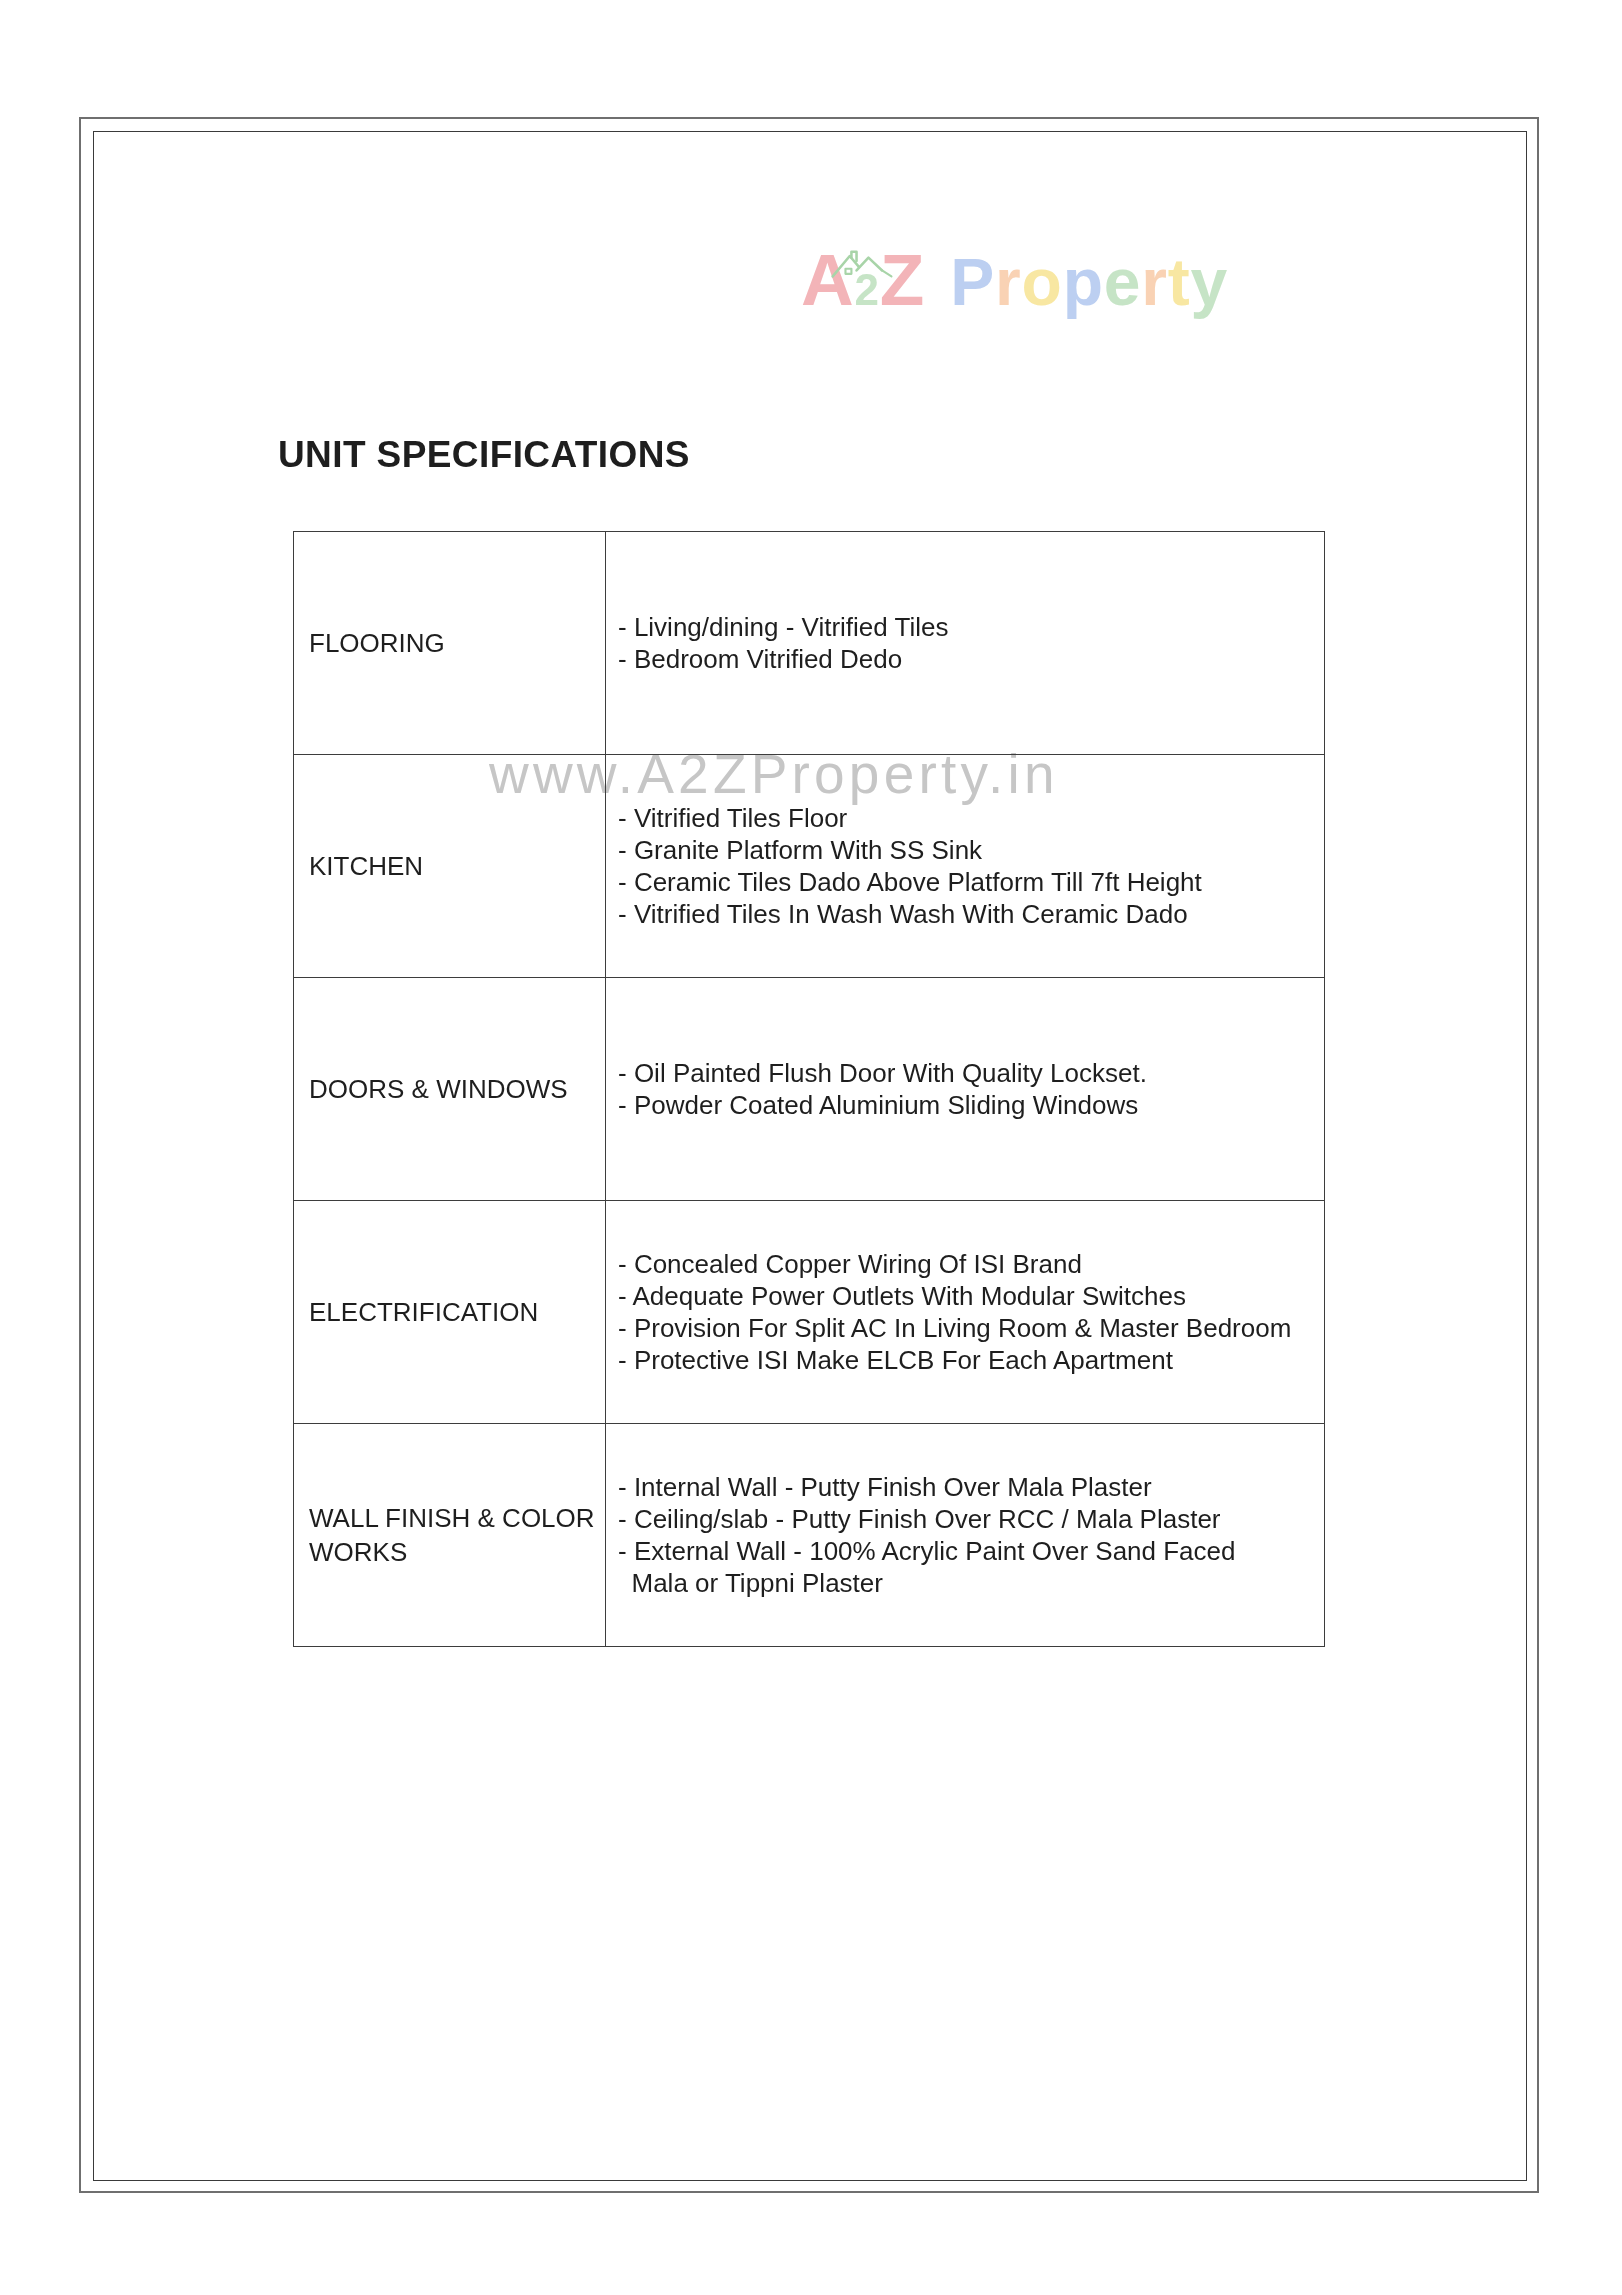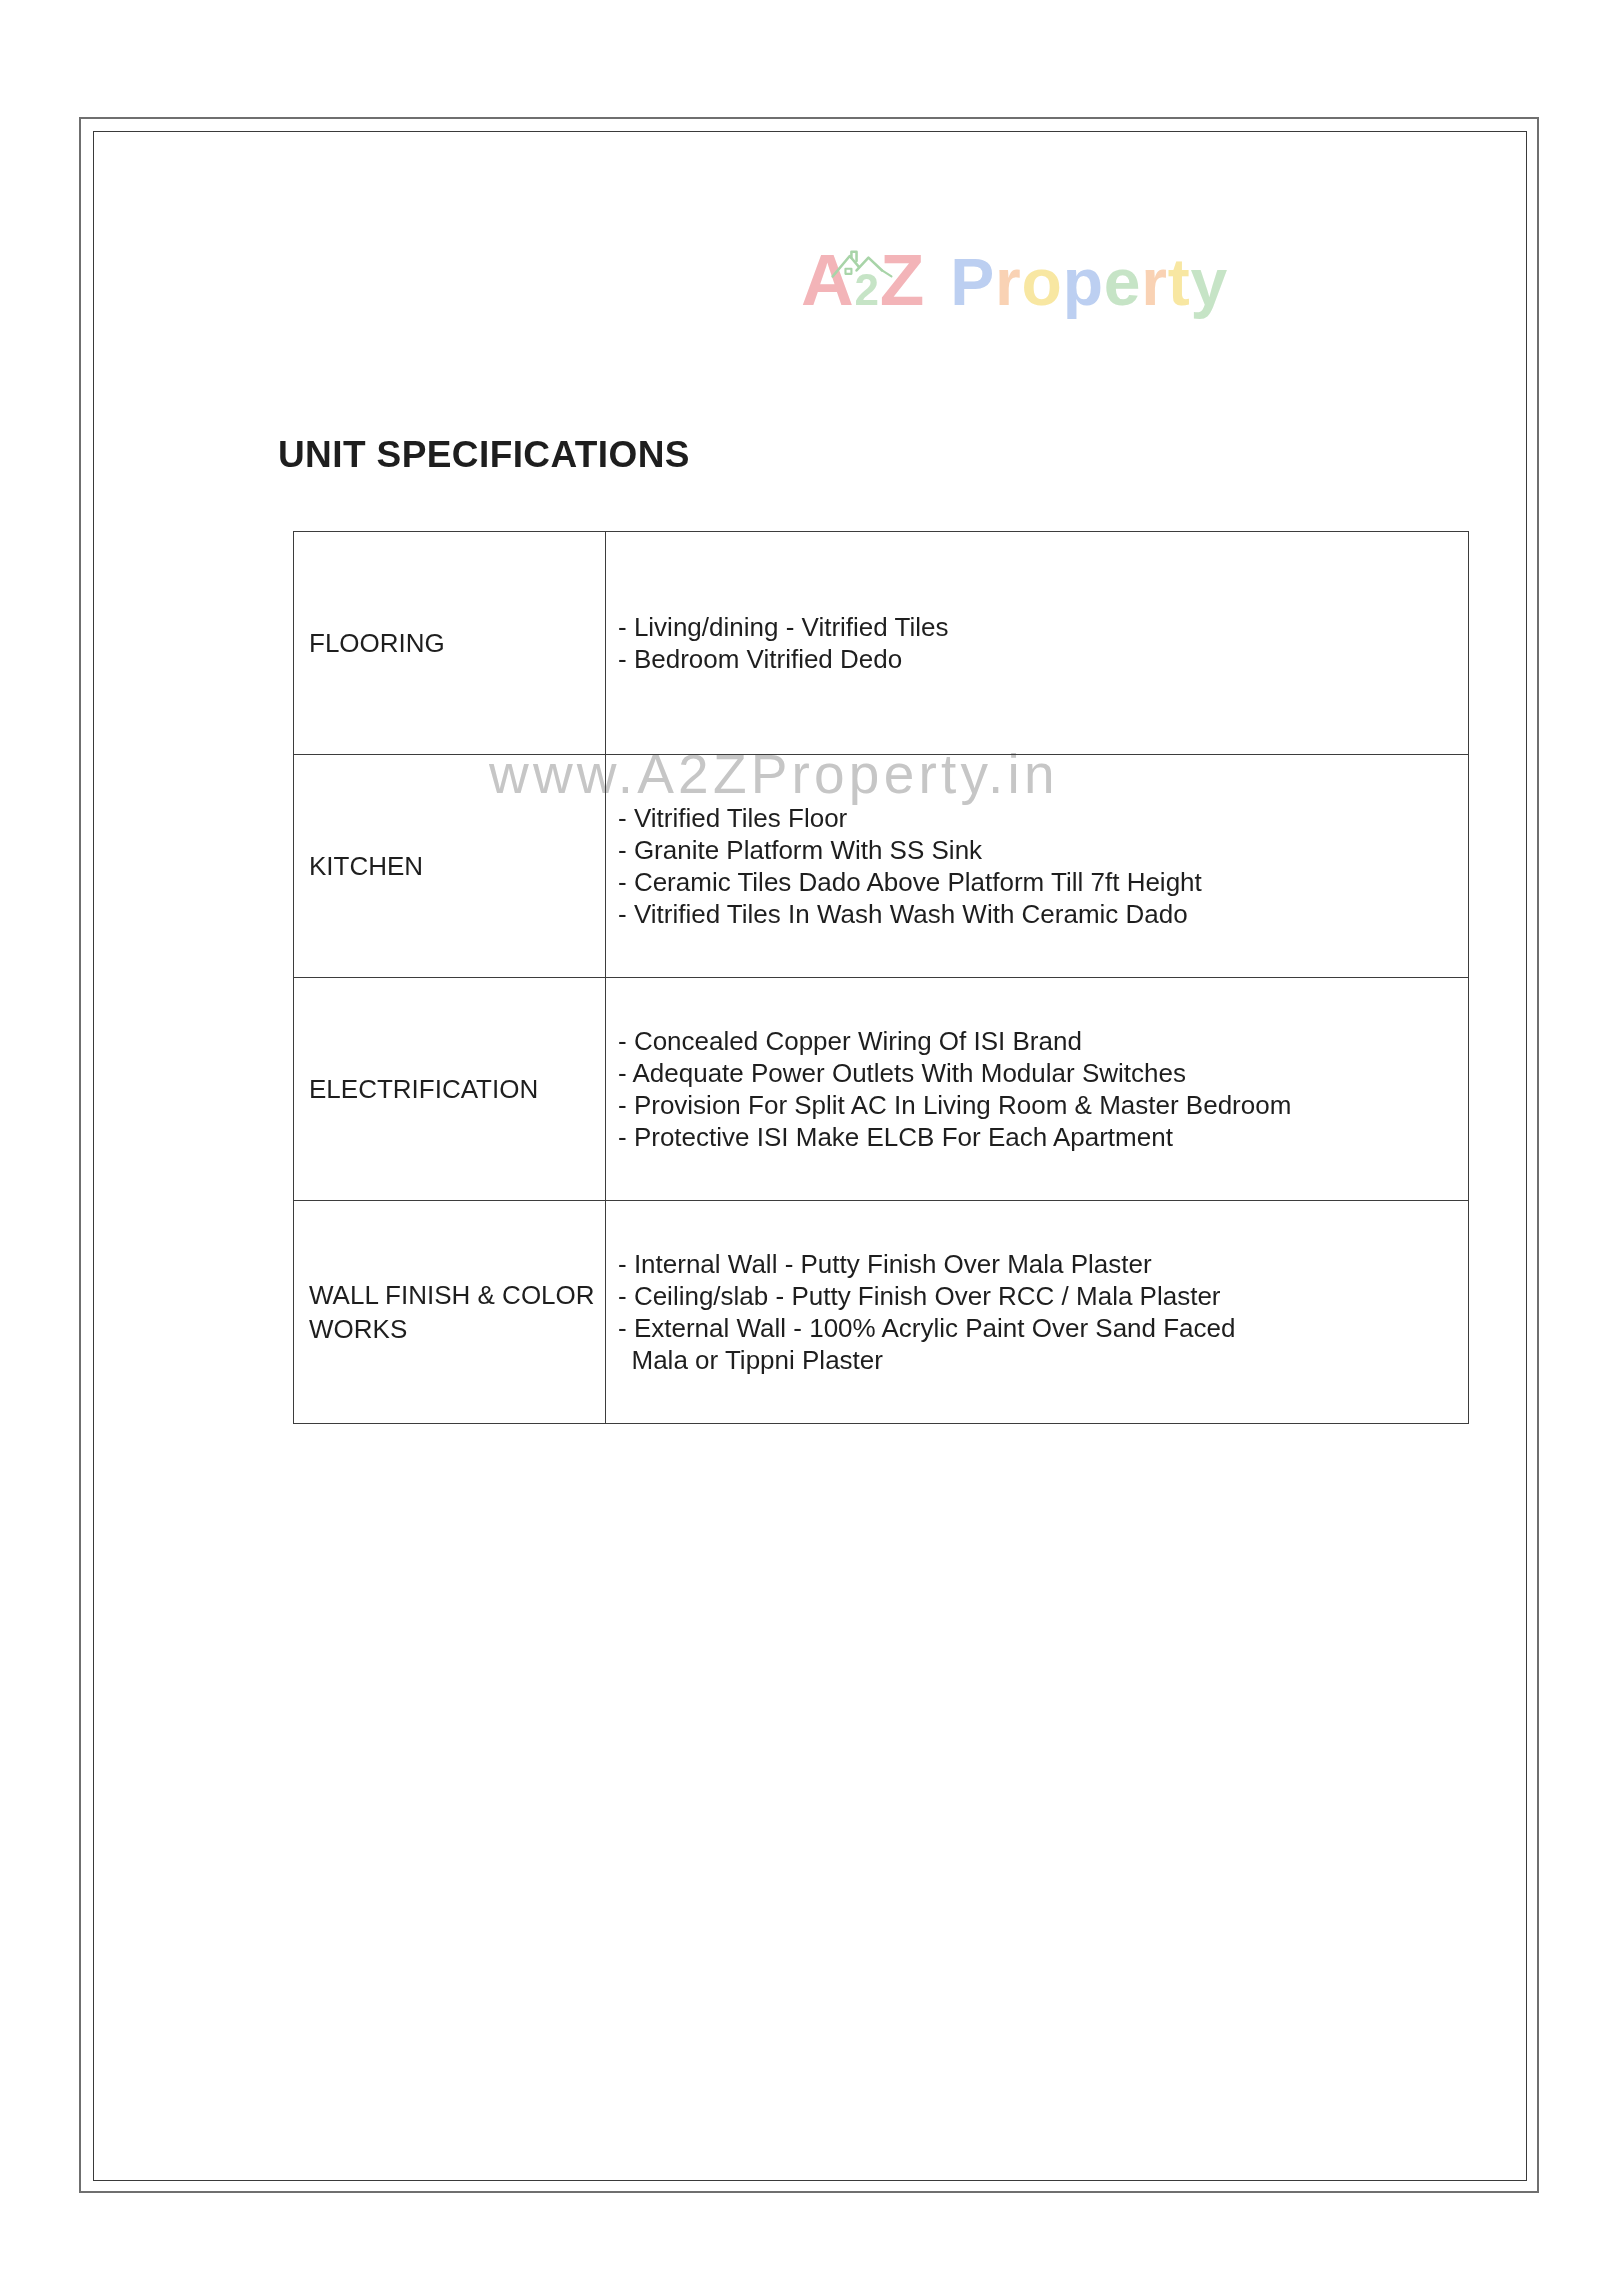--- a/index.html
+++ b/index.html
@@ -42,21 +42,21 @@
   }
   
   .watermark{
     position:absolute;left:447px;top:742px;z-index:1;
     font-size:55px;letter-spacing:4.2px;color:var(--watermark);
     white-space:nowrap;
     margin-left:42px;
   }
   
   .spec-table{
-    position:absolute;left:293px;top:531px;width:1176px;z-index:2;
+    position:absolute;left:293px;top:531px;width:1032px;z-index:2;
     border-collapse:collapse;table-layout:fixed;
   }
   .spec-table tr{height:223px;}
   .spec-table td{
     border:1.7px solid var(--border);
     vertical-align:middle;background:transparent;
   }
   .label-cell{width:312px;padding-left:15px;padding-right:8.5px;}
   .label-text{font-size:26px;line-height:34px;color:var(--text);}
   .content-cell{padding-left:12px;padding-right:8.5px;}
@@ -108,20 +108,29 @@
       <span class="label-text">KITCHEN</span>
     </td>
     <td class="content-cell">
             <div class="spec-item">- Vitrified Tiles Floor</div>
             <div class="spec-item">- Granite Platform With SS Sink</div>
             <div class="spec-item">- Ceramic Tiles Dado Above Platform Till 7ft Height</div>
             <div class="spec-item">- Vitrified Tiles In Wash Wash With Ceramic Dado</div>
           </td>
   </tr>
 
+  <tr>
+    <td class="label-cell">
+      <span class="label-text">DOORS &amp; WINDOWS</span>
+    </td>
+    <td class="content-cell">
+            <div class="spec-item">- Oil Painted Flush Door With Quality Lockset.</div>
+            <div class="spec-item">- Powder Coated Aluminium Sliding Windows</div>
+          </td>
+  </tr>
 
 
   <tr>
     <td class="label-cell">
       <span class="label-text">ELECTRIFICATION</span>
     </td>
     <td class="content-cell">
             <div class="spec-item">- Concealed Copper Wiring Of ISI Brand</div>
             <div class="spec-item">- Adequate Power Outlets With Modular Switches</div>
             <div class="spec-item">- Provision For Split AC In Living Room &amp; Master Bedroom</div>

